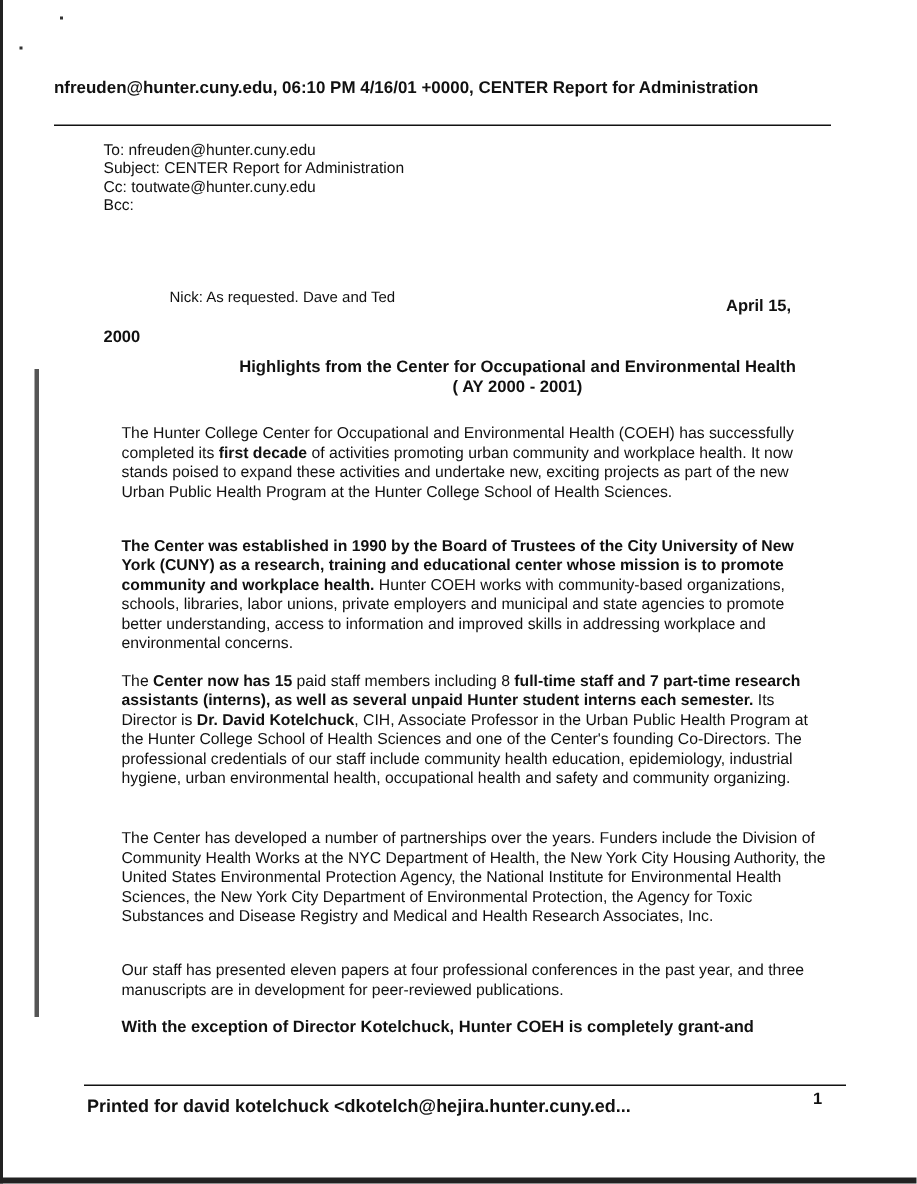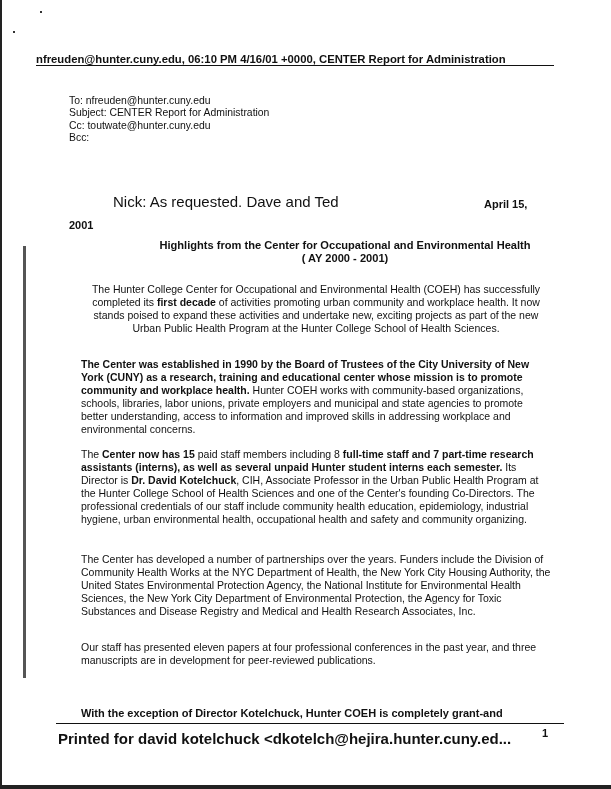--- a/index.html
+++ b/index.html
@@ -8,52 +8,52 @@
       font-family: "Liberation Sans", sans-serif; color: #111;
     }
     .left-edge { position: absolute; left: 0; top: 0; width: 2px; height: 789px; background: #222; }
     .bottom-edge { position: absolute; left: 0; top: 785px; width: 611px; height: 4px; background: #222; }
     .margin-bar { position: absolute; left: 23px; top: 246px; width: 3px; height: 432px; background: #555; }
     .speck { position: absolute; width: 2px; height: 2px; background: #333; }
 
     .header-line {
       position: absolute; left: 36px; top: 53px; width: 518px;
       font-size: 11.3px; font-weight: bold; white-space: nowrap;
-      border-bottom: 1.5px solid #111; padding-bottom: 0;
+      border-bottom: 1.5px solid #111; padding-bottom: 18px;
     }
     .meta { position: absolute; left: 69px; top: 95px; font-size: 10.4px; line-height: 12.4px; }
     .meta div { white-space: nowrap; }
 
-    .note { position: absolute; left: 69px; top: 193px; font-size: 15px; padding-left: 44px; }
+    .note { position: absolute; left: 69px; top: 193px; font-size: 10px; padding-left: 44px; }
     .date-a { position: absolute; left: 484px; top: 198px; font-size: 11px; font-weight: bold; }
     .date-b { position: absolute; left: 69px; top: 219px; font-size: 11px; font-weight: bold; }
 
     .title {
       position: absolute; left: 80px; top: 239px; width: 530px; text-align: center;
       font-size: 11.1px; font-weight: bold; line-height: 13px;
     }
 
     .para {
       position: absolute; left: 81px; width: 470px;
       font-size: 10.5px; line-height: 13px;
     }
     .para b { font-weight: bold; }
-    .p1 { top: 283px; text-align: center; }
+    .p1 { top: 283px; }
     .p2 { top: 358px; }
     .p3 { top: 448px; }
     .p4 { top: 553px; }
     .p5 { top: 641px; }
-    .p6 { top: 679px; font-weight: bold; font-size: 11px; margin-top: 28px; }
+    .p6 { top: 679px; font-weight: bold; font-size: 11px; }
 
     .footer-line {
       position: absolute; left: 56px; top: 723px; width: 508px;
       border-top: 1.5px solid #111;
     }
     .footer-text {
-      position: absolute; left: 58px; top: 730px; font-size: 15px; font-weight: bold; white-space: nowrap;
+      position: absolute; left: 58px; top: 730px; font-size: 12px; font-weight: bold; white-space: nowrap;
     }
     .page-num { position: absolute; left: 542px; top: 727px; font-size: 11px; font-weight: bold; }
   </style>
 </head>
 <body>
 
 <div class="left-edge"></div>
 <div class="bottom-edge"></div>
 <div class="margin-bar"></div>
 <div class="speck" style="left:40px;top:11px;"></div>
@@ -63,21 +63,21 @@
 
 <div class="meta">
   <div>To: nfreuden@hunter.cuny.edu</div>
   <div>Subject: CENTER Report for Administration</div>
   <div>Cc: toutwate@hunter.cuny.edu</div>
   <div>Bcc:</div>
 </div>
 
 <div class="note">Nick: As requested. Dave and Ted</div>
 <div class="date-a">April 15,</div>
-<div class="date-b">2001</div>
+<div class="date-b">2000</div>
 
 <div class="title">
   <div>Highlights from the Center for Occupational and Environmental Health</div>
   <div>( AY 2000 - 2001)</div>
 </div>
 
 <div class="para p1"><span>The Hunter College Center for Occupational and Environmental Health (COEH) has successfully completed its </span><b>first decade</b><span> of activities promoting urban community and workplace health.  It now stands poised  to expand these activities and undertake  new, exciting projects as part of the new Urban Public Health Program at the Hunter College School of Health Sciences.</span></div>
 
 <div class="para p2"><b>The Center was established in 1990 by the Board of Trustees of the City University of New York (CUNY) as a research, training and educational center whose mission is to promote community and workplace health.</b><span> Hunter COEH works with community-based organizations, schools, libraries, labor unions, private employers and municipal and state agencies to promote better understanding, access to information and improved skills in addressing workplace and environmental concerns.</span></div>
 

